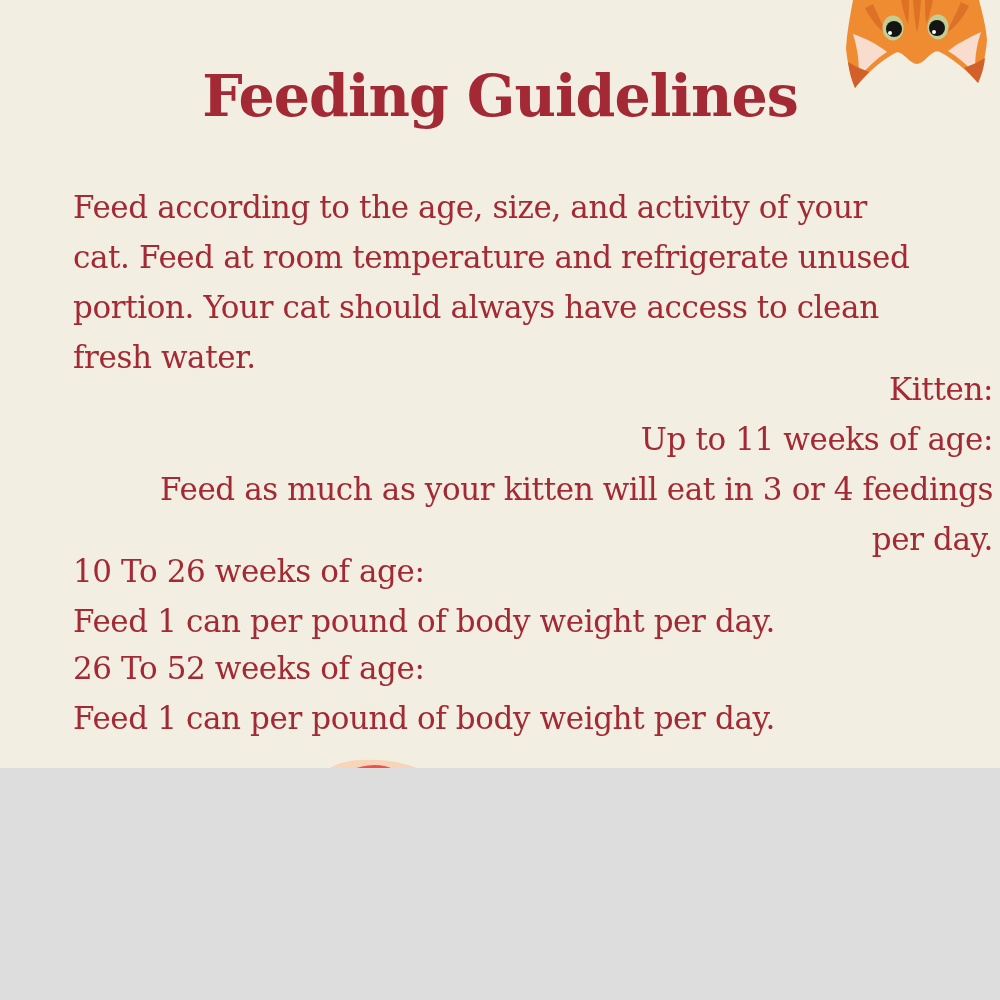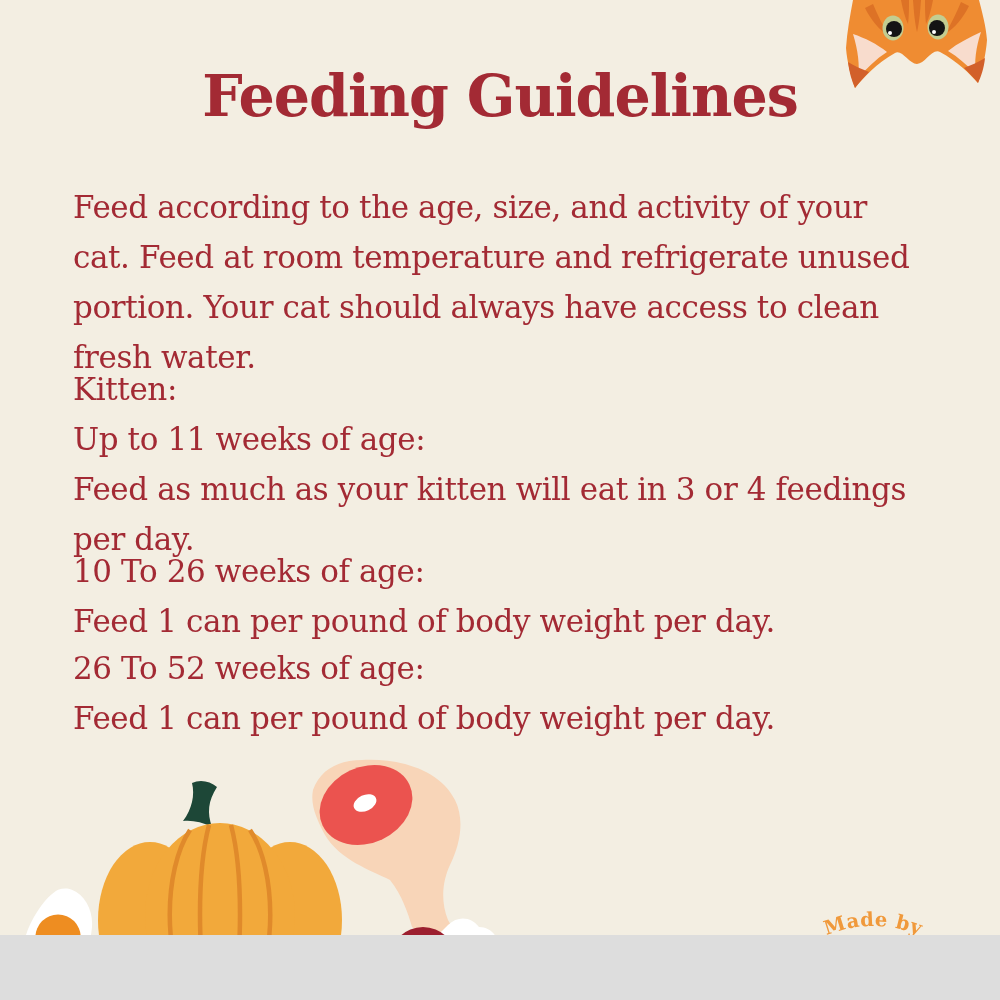--- a/index.html
+++ b/index.html
@@ -2,34 +2,34 @@
 <html><head>
 <meta charset="utf-8">
 <style>
   :root{
     --bg:#F3EEE2;
     --red:#A32A34;
     --orange:#F0993B;
   }
   html,body{margin:0;padding:0;background:#ddd;}
   .canvas{
-    position:relative;width:1000px;height:935px;background:var(--bg);
+    position:relative;width:1000px;height:768px;background:var(--bg);
     overflow:hidden;font-family:"DejaVu Serif", serif;
   }
   .title{
     position:absolute;top:62px;left:0;right:0;text-align:center;
     font-size:57px;font-weight:bold;color:var(--red);letter-spacing:-1px;
   }
   .para{
     position:absolute;left:73px;width:920px;
     font-size:31px;line-height:50px;color:var(--red);
     white-space:pre-line;letter-spacing:-0.4px;
   }
   .para.intro{top:182px;}
-  .para.kitten{top:364px;}
+  .para.kitten{top:364px;text-align:right;}
   .para.w1126{top:546px;}
   .para.w2652{top:643px;}
   .cat-svg{position:absolute;left:843px;top:0;width:150px;height:100px;}
   .egg-svg{position:absolute;left:12px;top:882px;width:100px;height:118px;z-index:1;}
   .leg-svg{position:absolute;left:300px;top:755px;width:210px;height:245px;z-index:2;}
   .pumpkin-svg{position:absolute;left:95px;top:775px;width:250px;height:225px;z-index:3;}
   .cranberry-svg{position:absolute;left:388px;top:925px;width:74px;height:75px;z-index:4;}
   .logo-svg{position:absolute;left:752px;top:882px;width:245px;height:115px;}
 </style>
 </head>

